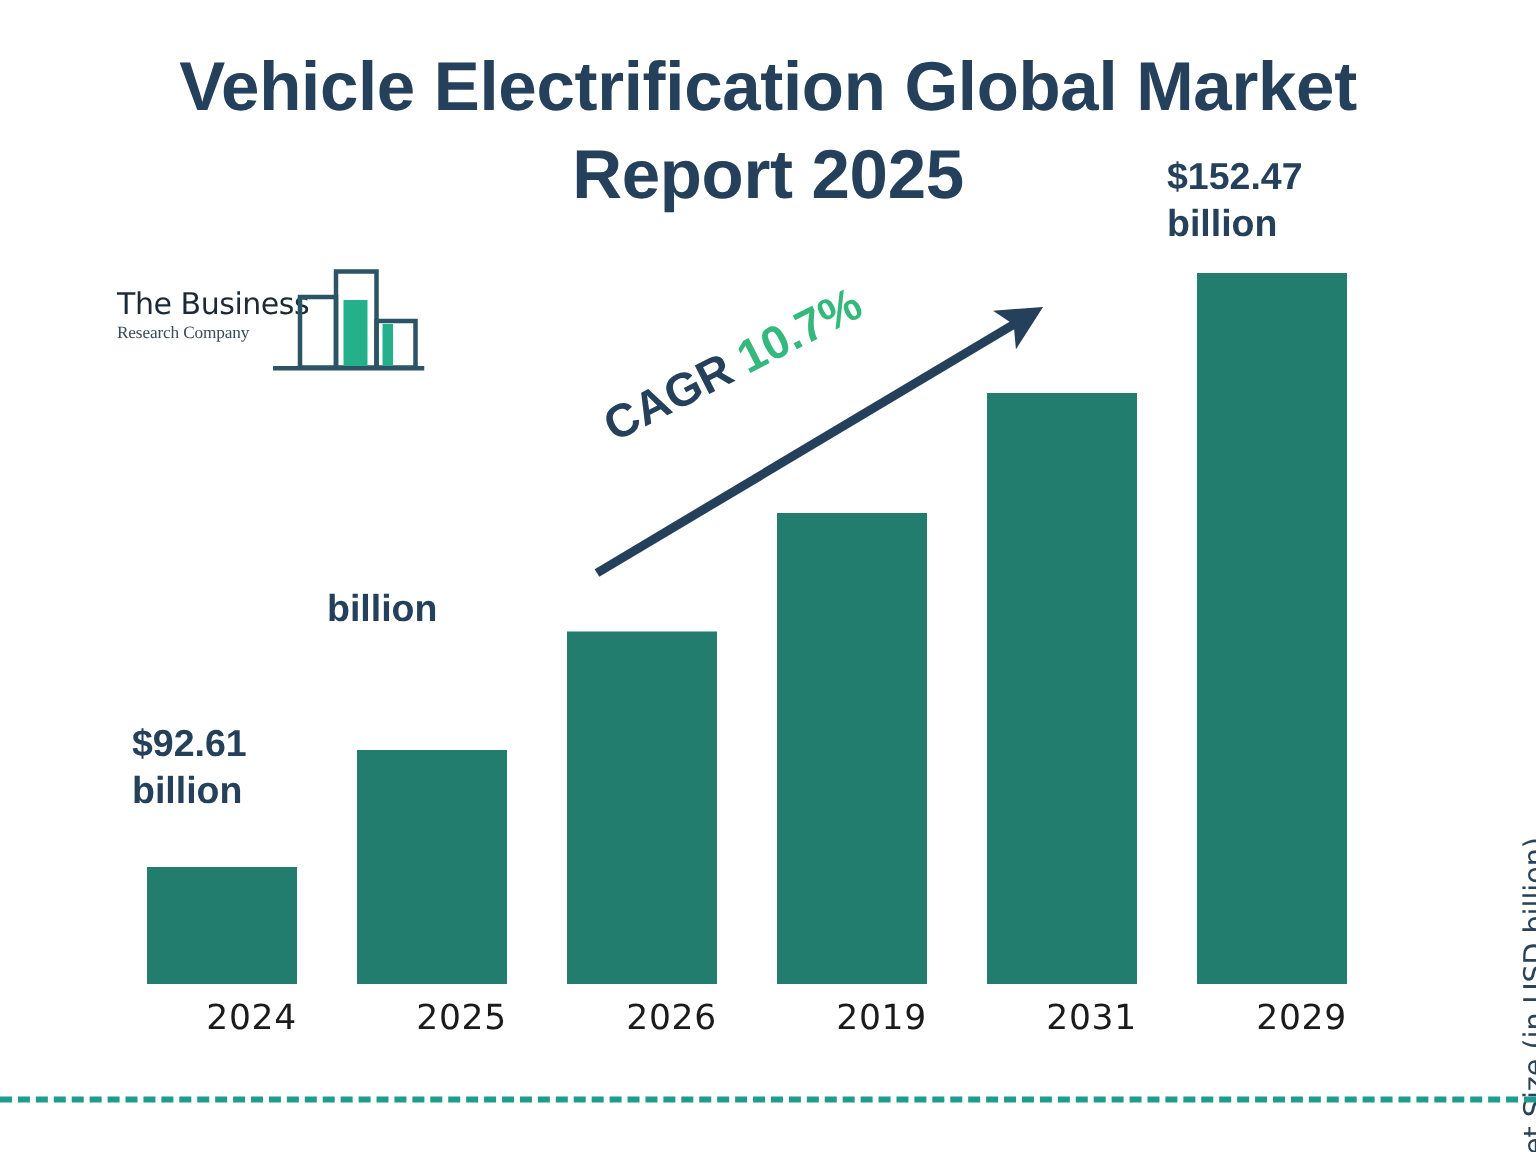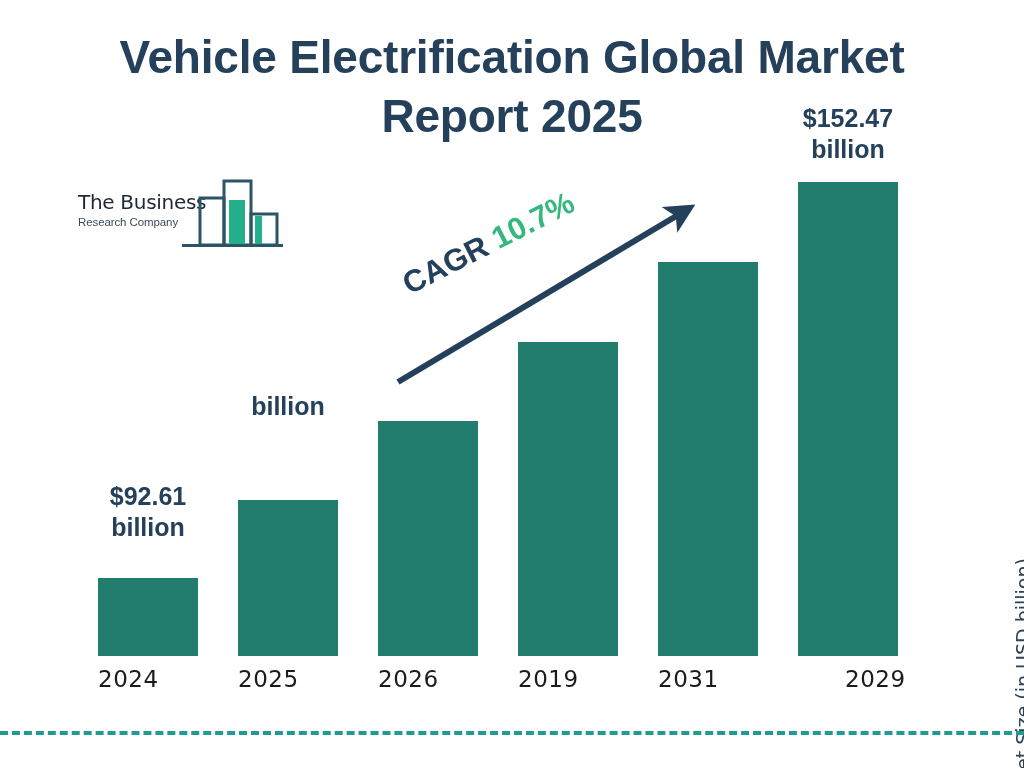--- a/index.html
+++ b/index.html
@@ -47,21 +47,21 @@
   }
   #logo .logo-line1 {
     font-family: "DejaVu Sans", sans-serif;
     font-size: 20px;
     color: #1d2a35;
     line-height: 1;
     letter-spacing: -0.3px;
     white-space: nowrap;
   }
   #logo .logo-line2 {
-    font-family: Liberation Sans, sans-serif;
+    font-family: Liberation Serif, serif;
     font-size: 11.5px;
     color: #3a4a57;
     line-height: 1;
     margin-top: 5px;
     letter-spacing: -0.1px;
     white-space: nowrap;
   }
   #logo svg { position: absolute; left: 104px; top: 0; }
 
   
@@ -73,34 +73,33 @@
     height: 768px;
   }
   .bar {
     position: absolute;
     background: #237d6e;
   }
   .tick-label {
     position: absolute;
     top: 666px;
     width: 100px;
-    text-align: left;
+    text-align: right;
     font-family: "DejaVu Sans", sans-serif;
     font-size: 23px;
     color: #1b1b1b;
     letter-spacing: 0.5px;
   }
   .value-label {
     position: absolute;
     font-family: "Liberation Sans", sans-serif;
     font-size: 25px;
     font-weight: bold;
     color: #24405a;
     line-height: 1.25;
-    text-align: center;
     white-space: nowrap;
   }
 
   
   #y-axis-title {
     position: absolute;
     right: 12px;
     top: 300px;
     transform-origin: right top;
     transform: rotate(-90deg) translate(-100%, 0);
@@ -166,21 +165,21 @@
   <div class="bar" style="left:378px; top:421px; width:100px; height:235px;"></div>
   <div class="bar" style="left:518px; top:342px; width:100px; height:314px;"></div>
   <div class="bar" style="left:658px; top:262px; width:100px; height:394px;"></div>
   <div class="bar" style="left:798px; top:182px; width:100px; height:474px;"></div>
 
   <div class="tick-label" style="left:98px;">2024</div>
   <div class="tick-label" style="left:238px;">2025</div>
   <div class="tick-label" style="left:378px;">2026</div>
   <div class="tick-label" style="left:518px;">2019</div>
   <div class="tick-label" style="left:658px;">2031</div>
-  <div class="tick-label" style="left:845px;">2029</div>
+  <div class="tick-label" style="left:798px;">2029</div>
 
   <div class="value-label" style="left:88px; top:481px; width:120px;">
     <div>$92.61</div>
     <div>billion</div>
   </div>
 
   <div class="value-label" style="left:218px; top:391px; width:140px;">
     <div>billion</div>
   </div>
 

